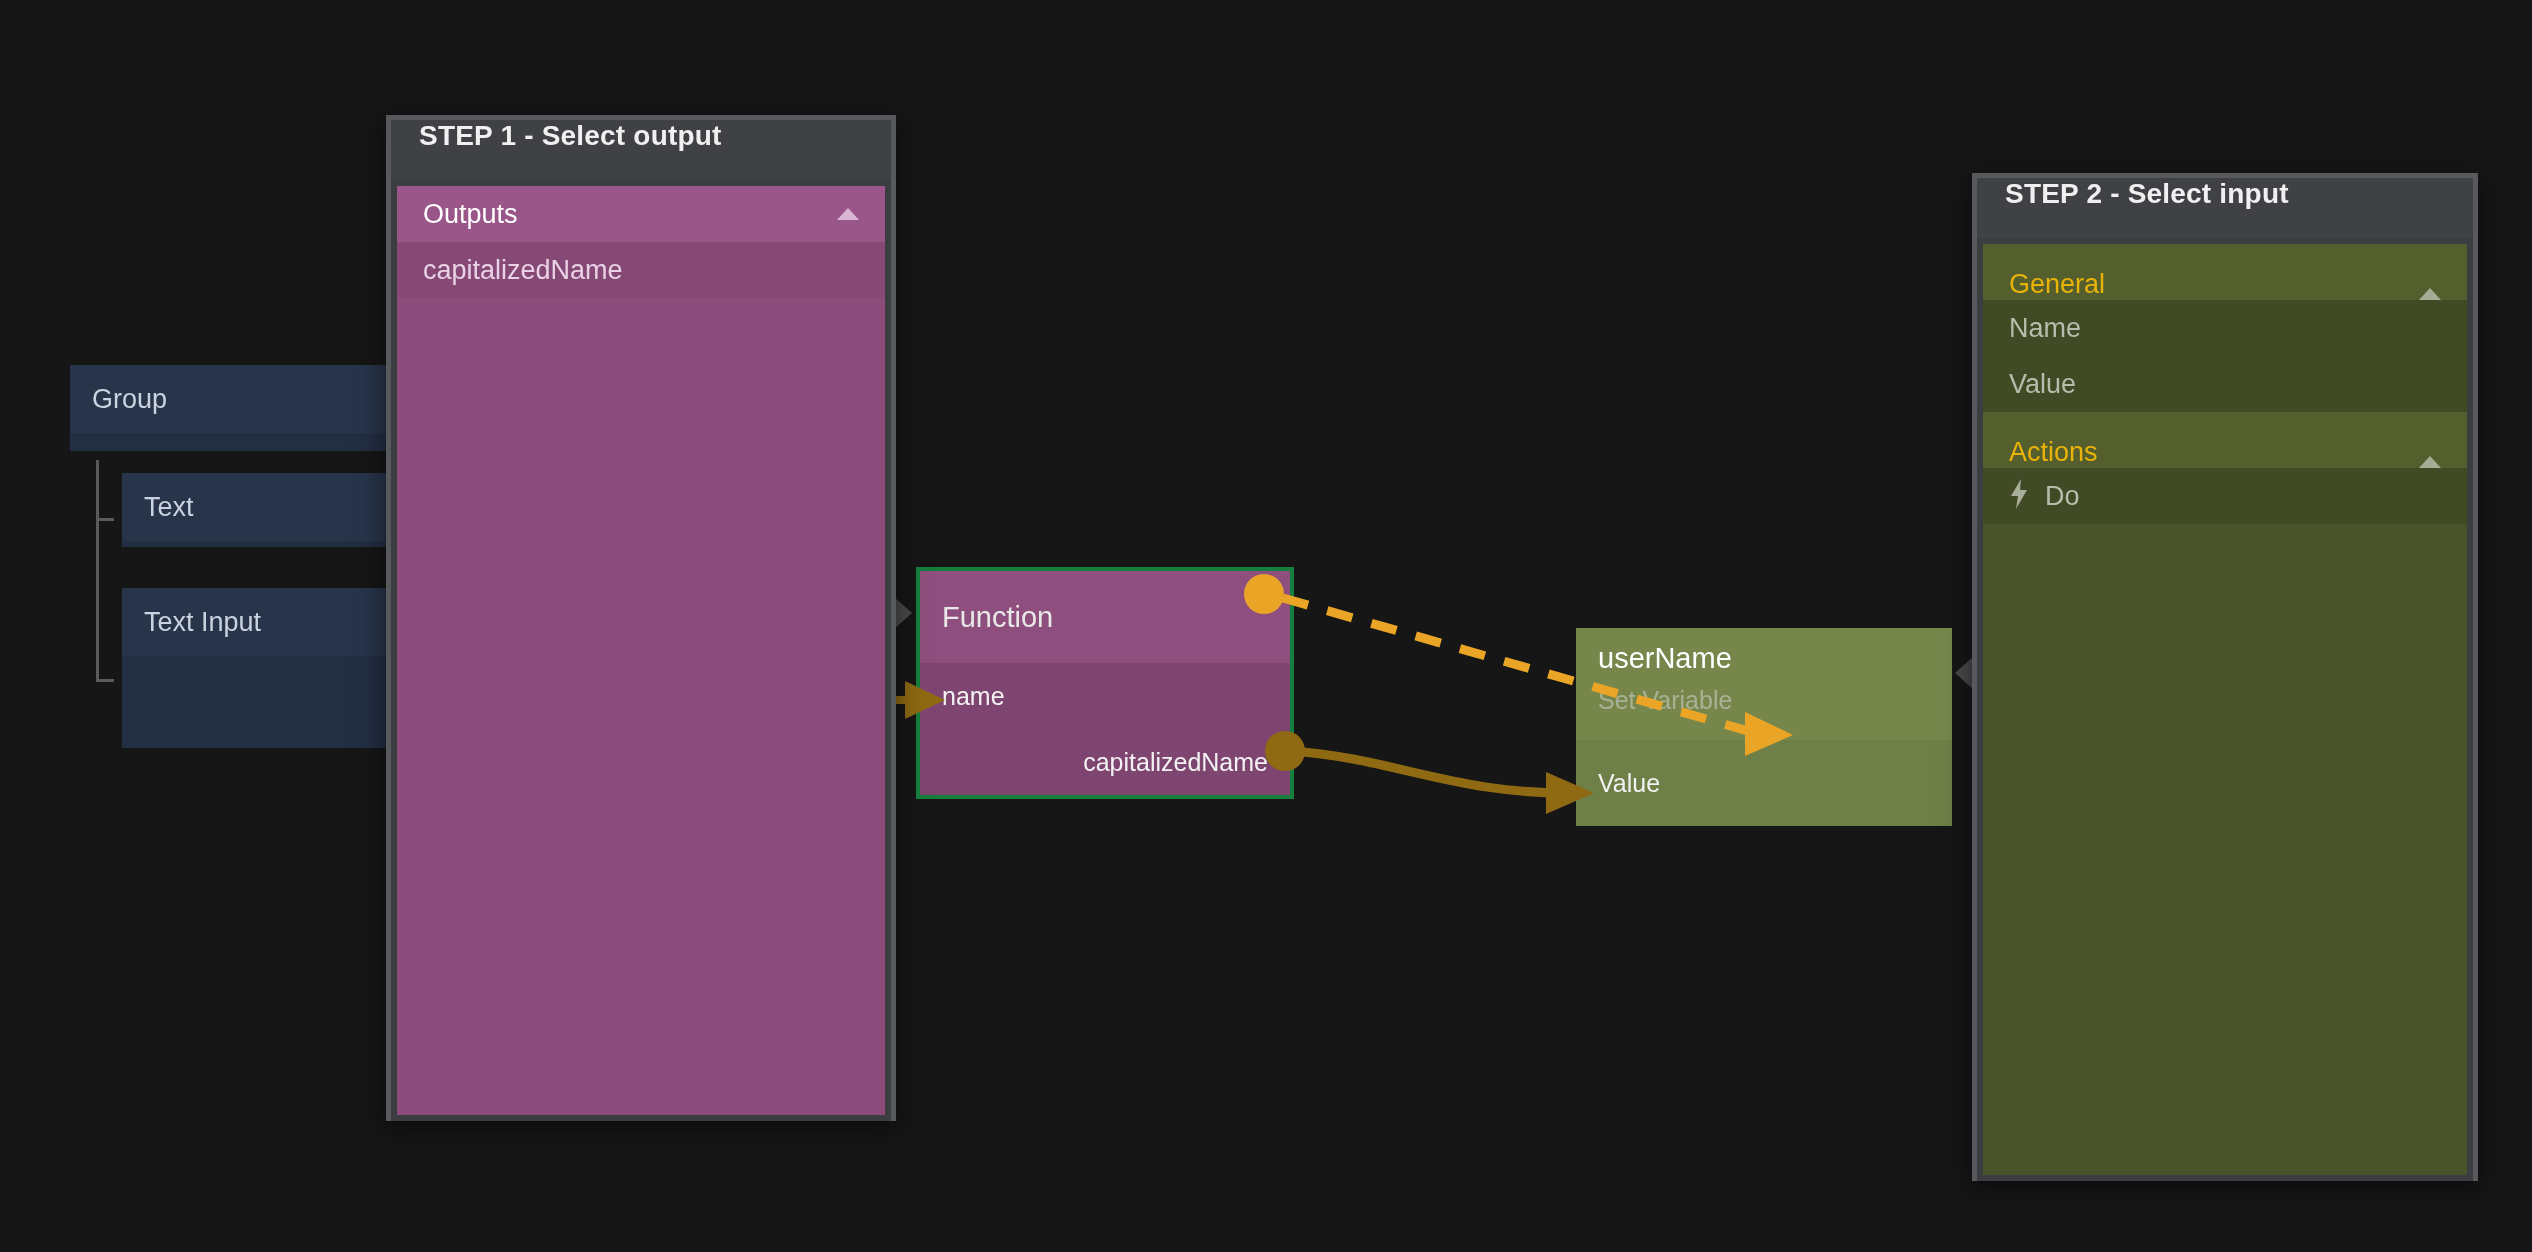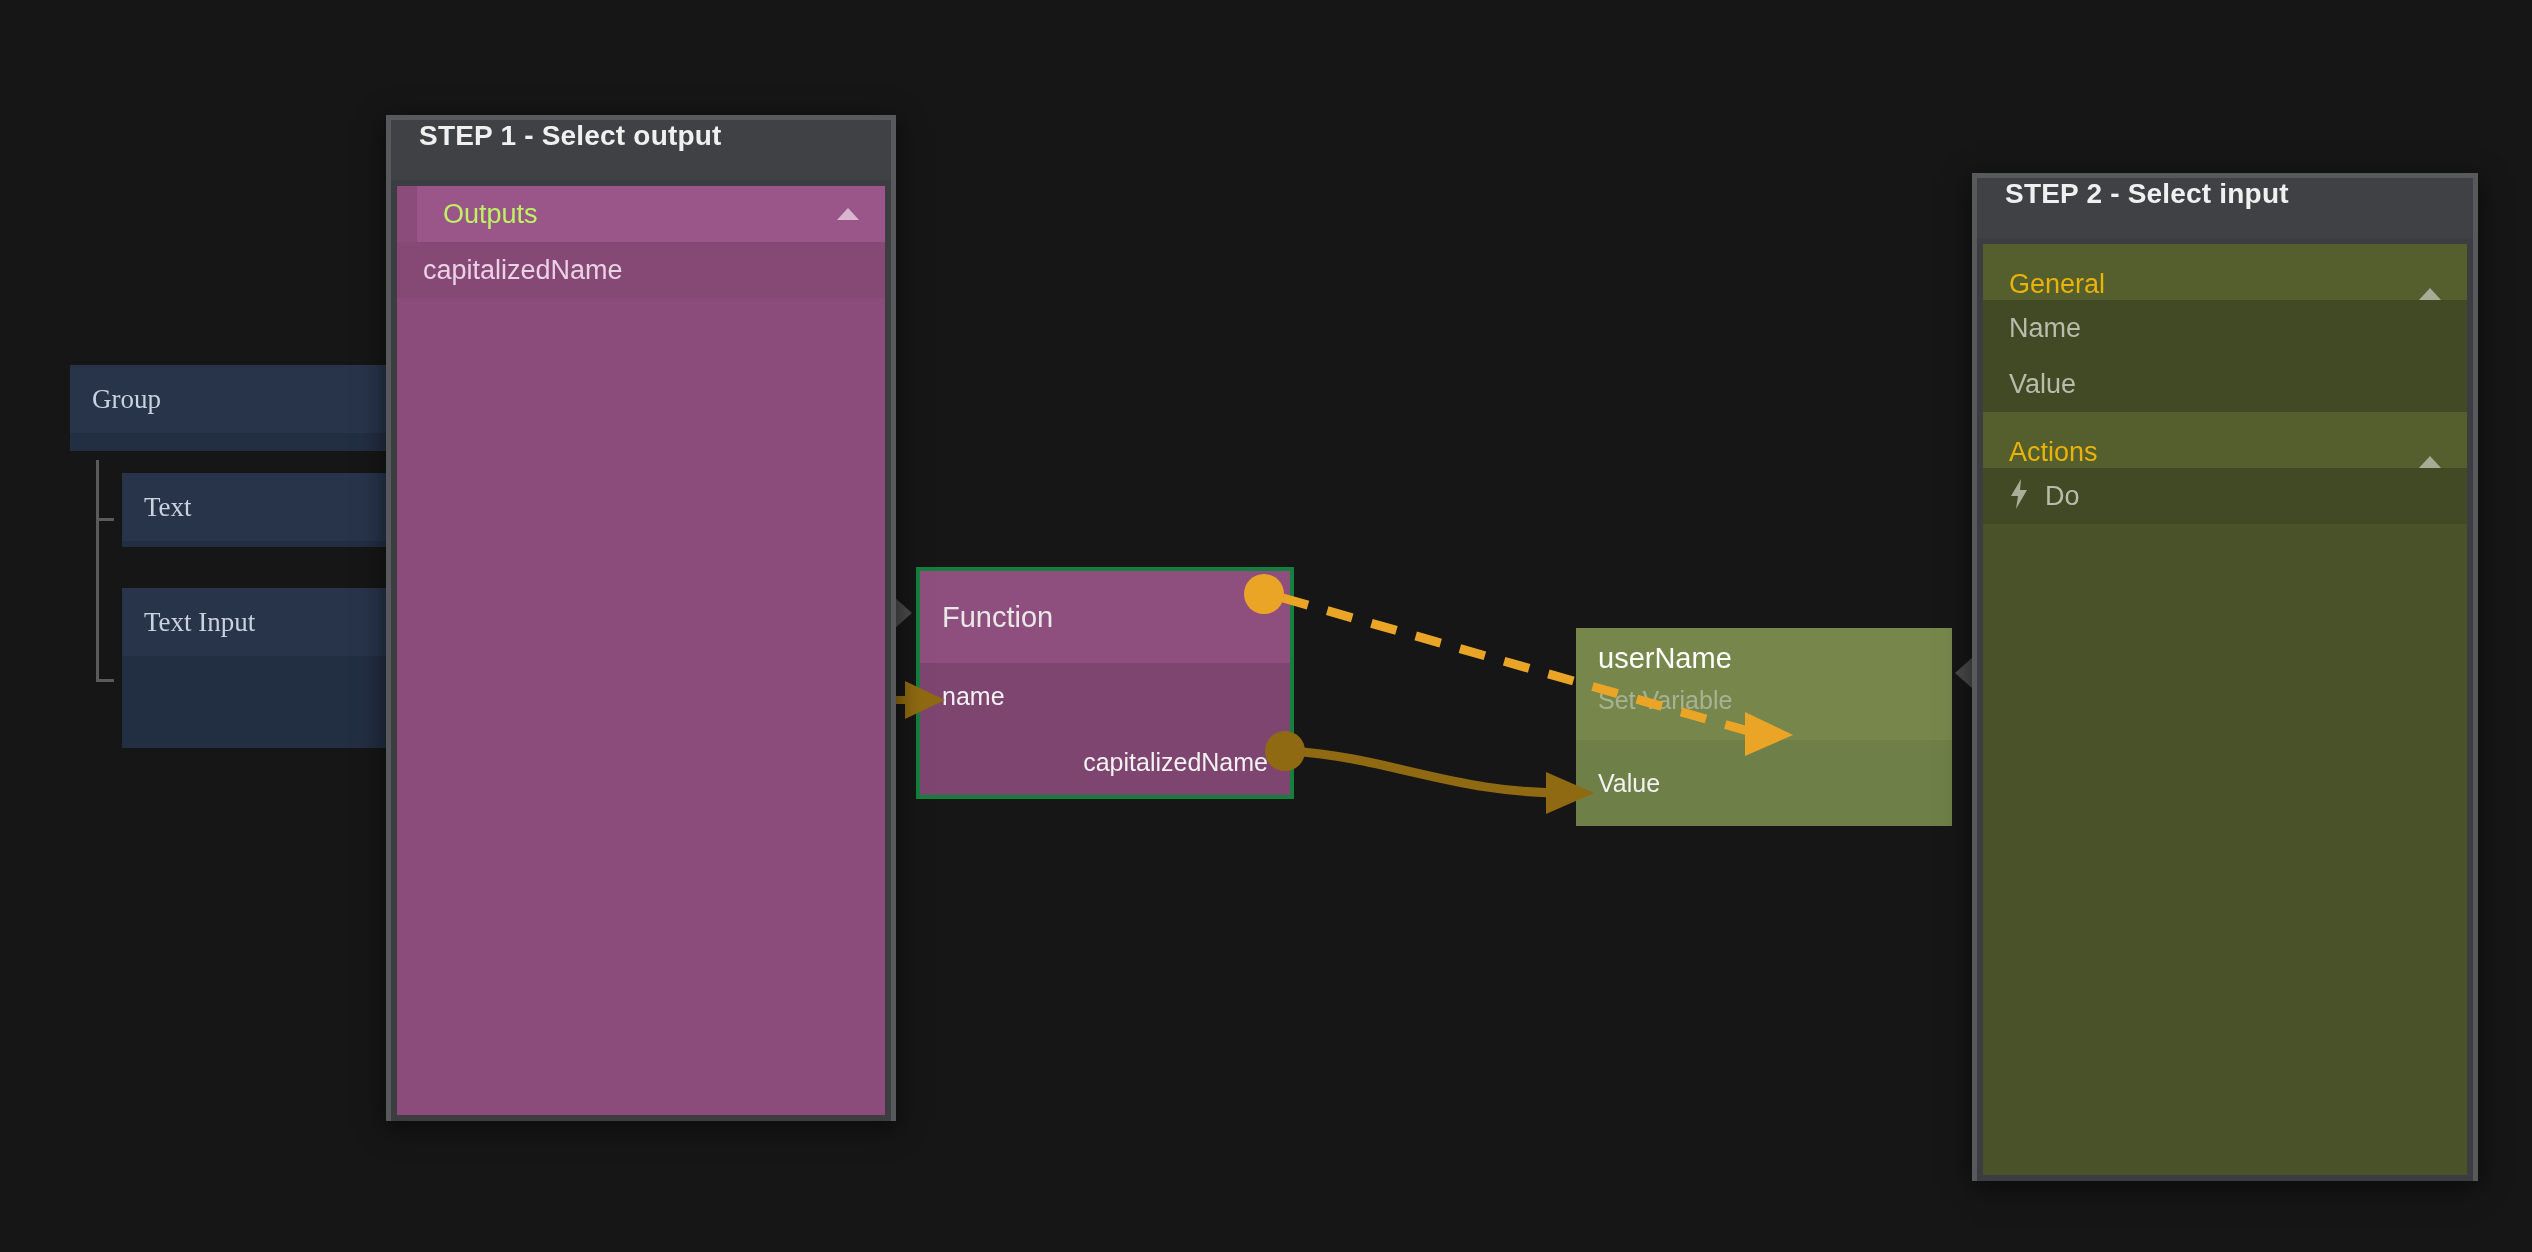--- a/index.html
+++ b/index.html
@@ -27,21 +27,21 @@
     box-sizing:border-box;
     display:flex;align-items:center;
     padding:0 22px;
     font-size:25px;
     color:#f2f2f2;
     position:relative;
   }
   .row.right{justify-content:flex-end;}
 
   
-  .blue .hdr{background:#27344a;color:#c9d2de;font-family:Liberation Serif, serif;}
+  .blue .hdr{background:#27344a;color:#c9d2de;}
   .blue .body{background:#222e42;}
 
   
   .purple .hdr{background:#8f4f7e;}
   .purple .body{background:#7f4571;}
 
   
   .green .hdr{background:#77874c;}
   .green .body{background:#6e7f47;}
 
@@ -97,21 +97,21 @@
   }
   .list-item{
     box-sizing:border-box;
     display:flex;align-items:center;
     height:56px;padding:0 26px;
     font-size:27px;
   }
 
   
   .sk-purple{background:#8b4c7b;}
-  .sk-purple .group-hdr{background:#9a5689;color:#bef264;margin-left:20px;}
+  .sk-purple .group-hdr{background:#9a5689;color:#ffffff;}
   .sk-purple .list-item{background:#864976;color:#ead2e5;}
 
   
   .sk-green{background:#4a5229;}
   .sk-green .group-hdr{background:#555f2e;color:#eab308;align-items:flex-end;}
   .sk-green .list-item{background:#414a25;color:#b7bcac;}
 
   .caret-up{
     width:0;height:0;
     border-left:11px solid transparent;

